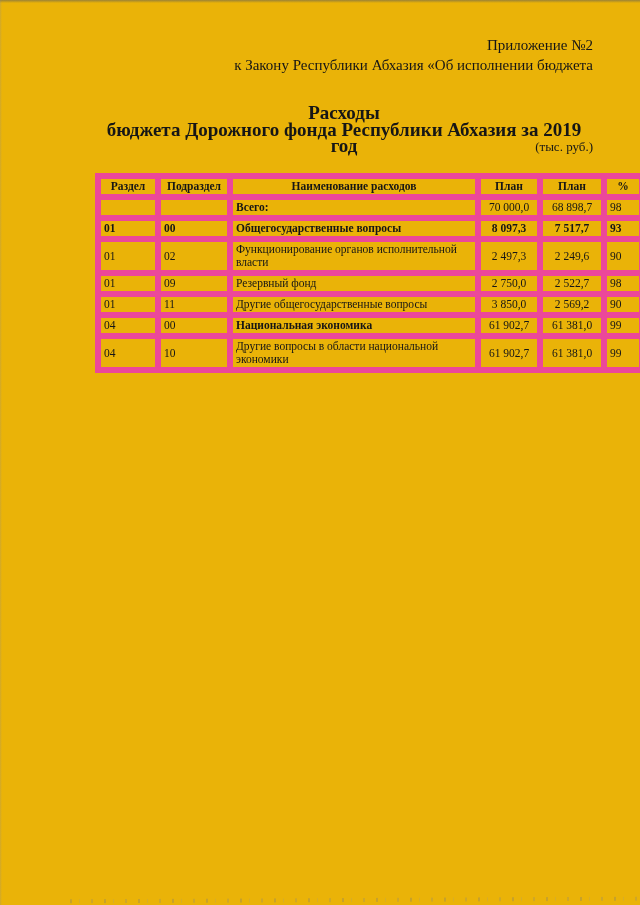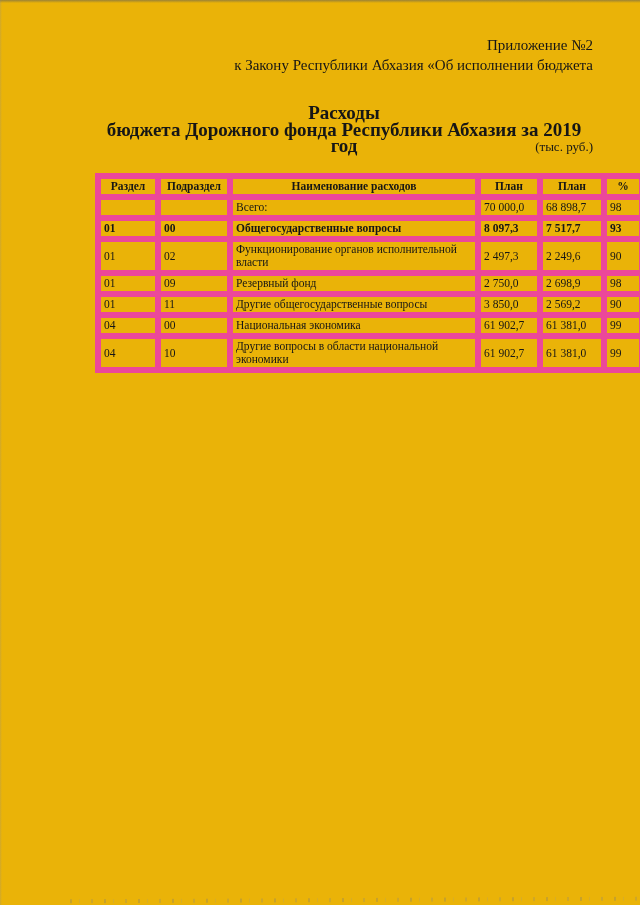--- a/index.html
+++ b/index.html
@@ -90,23 +90,23 @@
     padding: 1px 2px;
   }
   .col-razdel   { width: 50px; }
   .col-podrazdel{ width: 62px; }
   .col-name     { width: 238px; }
   .col-plan     { width: 52px; }
   .col-fact     { width: 54px; }
   .col-percent  { width: 28px; }
   td.c-center { text-align: left; }
   td.c-name   { text-align: left; padding-left: 5px; }
-  td.c-num    { text-align: left; padding-right: 5px; }
+  td.c-num    { text-align: center; padding-right: 5px; }
   tr.em-all td { font-weight: bold; }
-  tr.em-name td.c-name { font-weight: normal; border-radius: 8px; }
+  tr.em-name td.c-name { font-weight: bold; border-radius: 8px; }
   tr.section-row td { border-top-width: 2px; }
 </style>
 </head>
 <body>
 
 <div class="page">
 
   <div class="scan-top-edge"></div>
   <div class="scan-left-edge"></div>
 
@@ -156,21 +156,21 @@
           <td class="c-name">Функционирование органов исполнительной власти</td>
           <td class="c-num">2 497,3</td>
           <td class="c-num">2 249,6</td>
           <td class="c-center">90</td>
         </tr>
         <tr>
           <td class="c-center">01</td>
           <td class="c-center">09</td>
           <td class="c-name">Резервный фонд</td>
           <td class="c-num">2 750,0</td>
-          <td class="c-num">2 698,9</td>
+          <td class="c-num">2 522,7</td>
           <td class="c-center">98</td>
         </tr>
         <tr>
           <td class="c-center">01</td>
           <td class="c-center">11</td>
           <td class="c-name">Другие общегосударственные вопросы</td>
           <td class="c-num">3 850,0</td>
           <td class="c-num">2 569,2</td>
           <td class="c-center">90</td>
         </tr>

